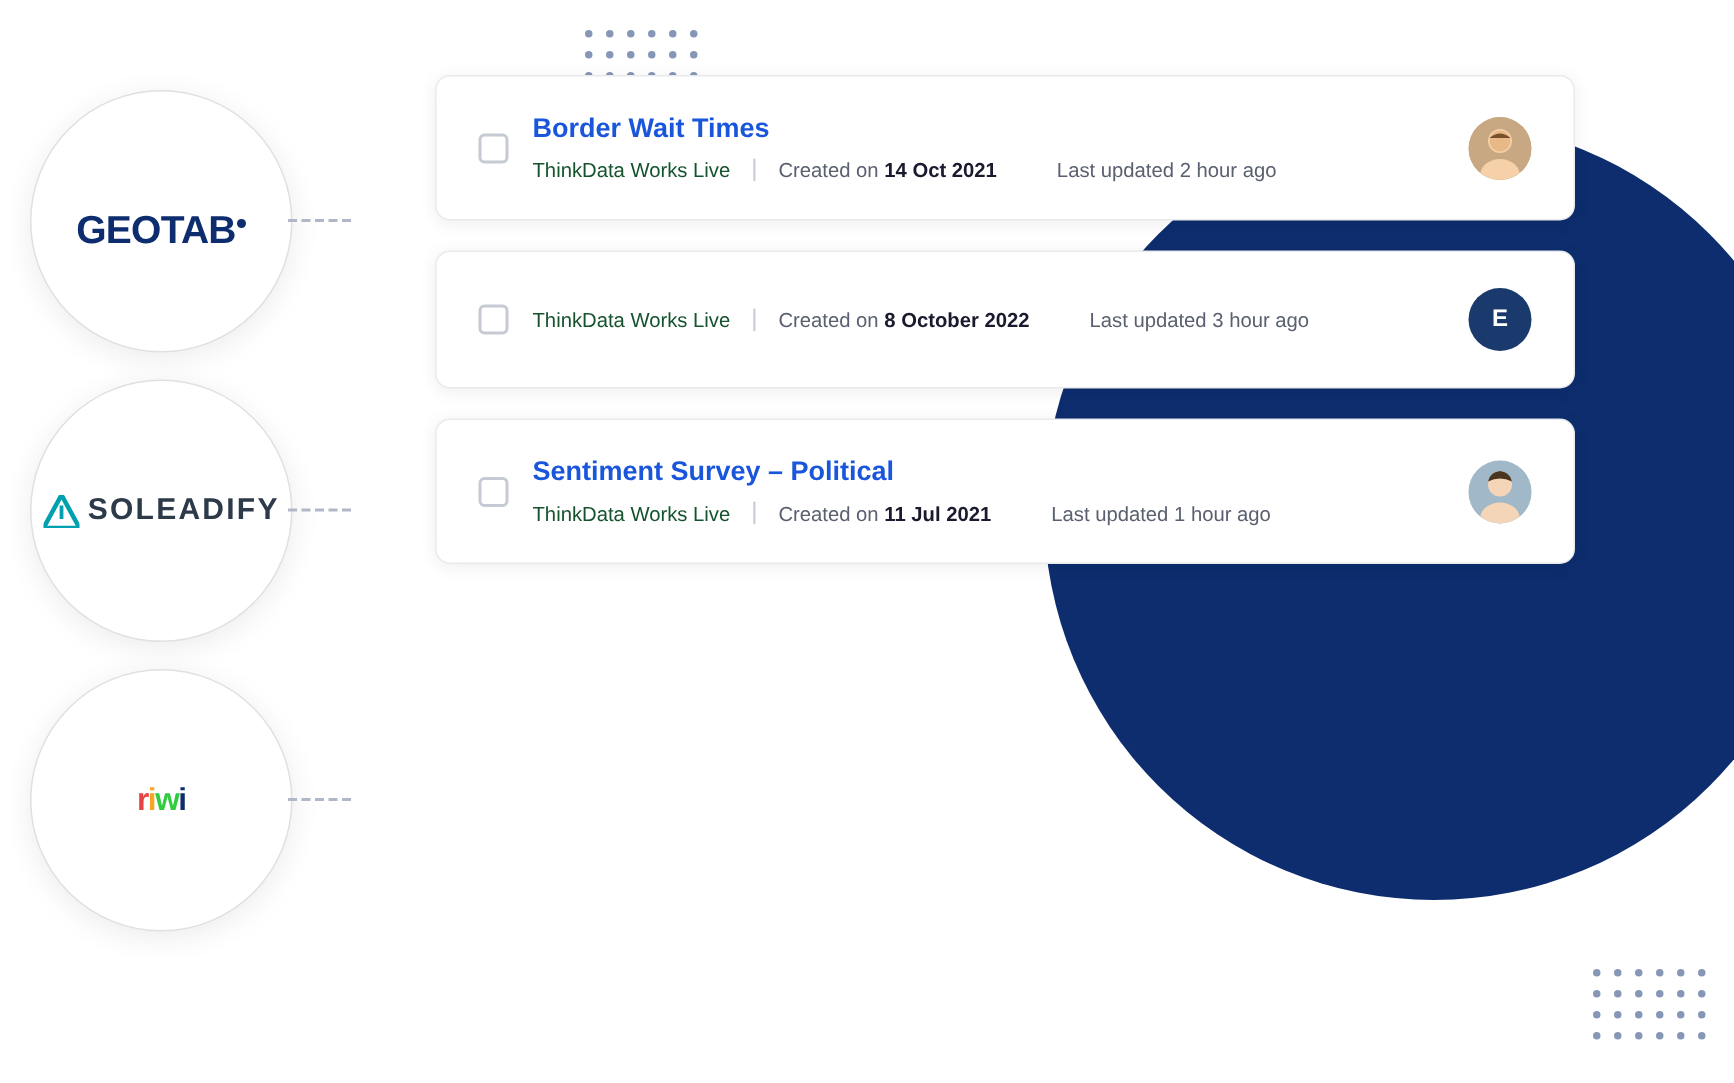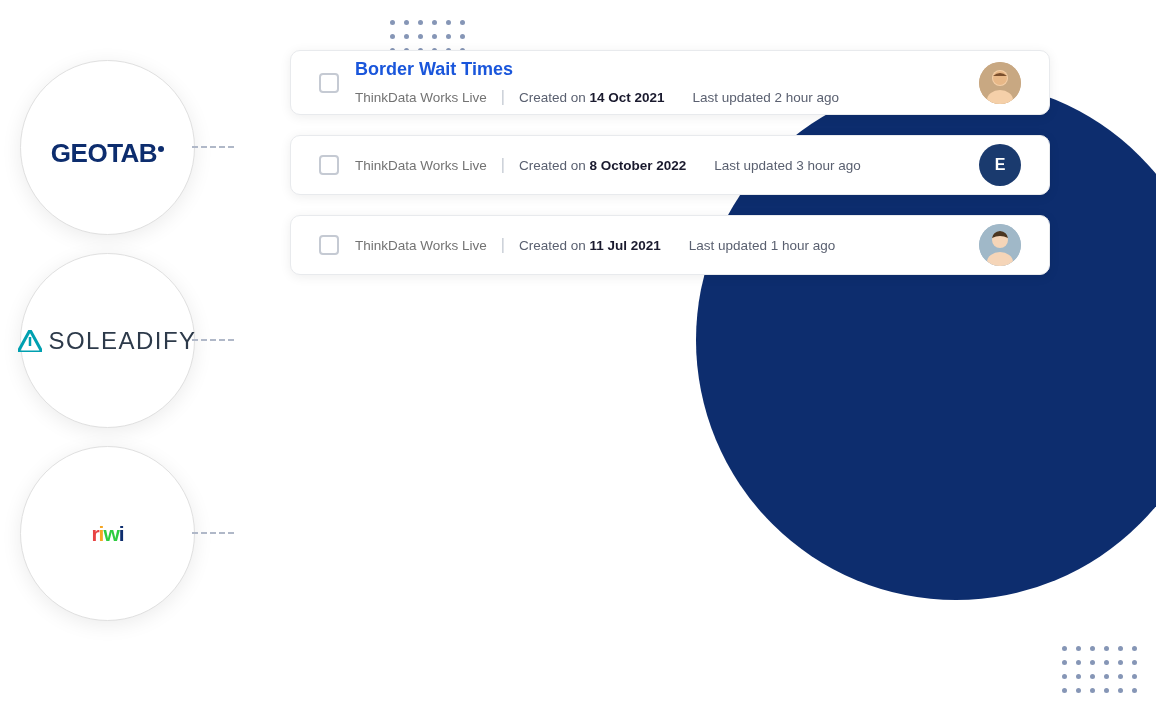--- a/index.html
+++ b/index.html
@@ -115,22 +115,22 @@
       flex-direction: column;
       align-items: center;
       gap: 4px;
     }
     .soleadify-icon {
       display: flex;
       align-items: center;
       gap: 6px;
     }
     .soleadify-text {
-      font-size: 24px;
-      font-weight: 400;
+      font-size: 20px;
+      font-weight: 700;
       color: #2d3a4a;
       letter-spacing: 1.5px;
       text-transform: uppercase;
     }
 
     
     .riwi-logo {
       font-size: 21px;
       font-weight: 900;
       letter-spacing: -1px;
@@ -148,21 +148,21 @@
       width: 760px;
       display: flex;
       flex-direction: column;
       gap: 20px;
     }
 
     .dataset-card {
       background: #ffffff;
       border: 1px solid #e8eaed;
       border-radius: 10px;
-      padding: 8px 28px;
+      padding: 24px 28px;
       box-shadow: 0 2px 12px rgba(0,0,0,0.07);
       display: flex;
       align-items: center;
       gap: 16px;
       position: relative;
     }
 
     .checkbox {
       width: 20px;
       height: 20px;
@@ -188,42 +188,42 @@
 
     .card-meta {
       display: flex;
       align-items: center;
       gap: 0;
       font-size: 13.5px;
       color: #5a6070;
     }
 
     .meta-source {
-      color: #737373;
+      color: #14532d;
       font-weight: 400;
     }
 
     .meta-divider {
       margin: 0 14px;
       color: #c5cad3;
       font-size: 16px;
     }
 
     .meta-created {
       color: #5a6070;
     }
 
     .meta-created strong {
       color: #1a1a2e;
       font-weight: 600;
       text-align: right;
     }
 
     .meta-updated {
-      margin-left: 28px;
+      margin-left: 40px;
       color: #5a6070;
       text-align: right;
     }
 
     
     .avatar {
       width: 42px;
       height: 42px;
       border-radius: 50%;
       overflow: hidden;
@@ -392,20 +392,21 @@
       </div>
     </div>
     <div class="avatar avatar-initial">
       <span>E</span>
     </div>
   </div>
 
   <div class="dataset-card">
     <div class="checkbox"></div>
     <div class="card-content">
+      <a class="card-title" href="#">Sentiment Survey – Political</a>
       <div class="card-meta">
         <span class="meta-source">ThinkData Works Live</span>
         <span class="meta-divider">|</span>
         <span class="meta-created">
           <span>Created on</span>&nbsp;<strong>11 Jul 2021</strong>
         </span>
         <span class="meta-updated">
           <span>Last updated</span>&nbsp;<span>1 hour ago</span>
         </span>
       </div>

